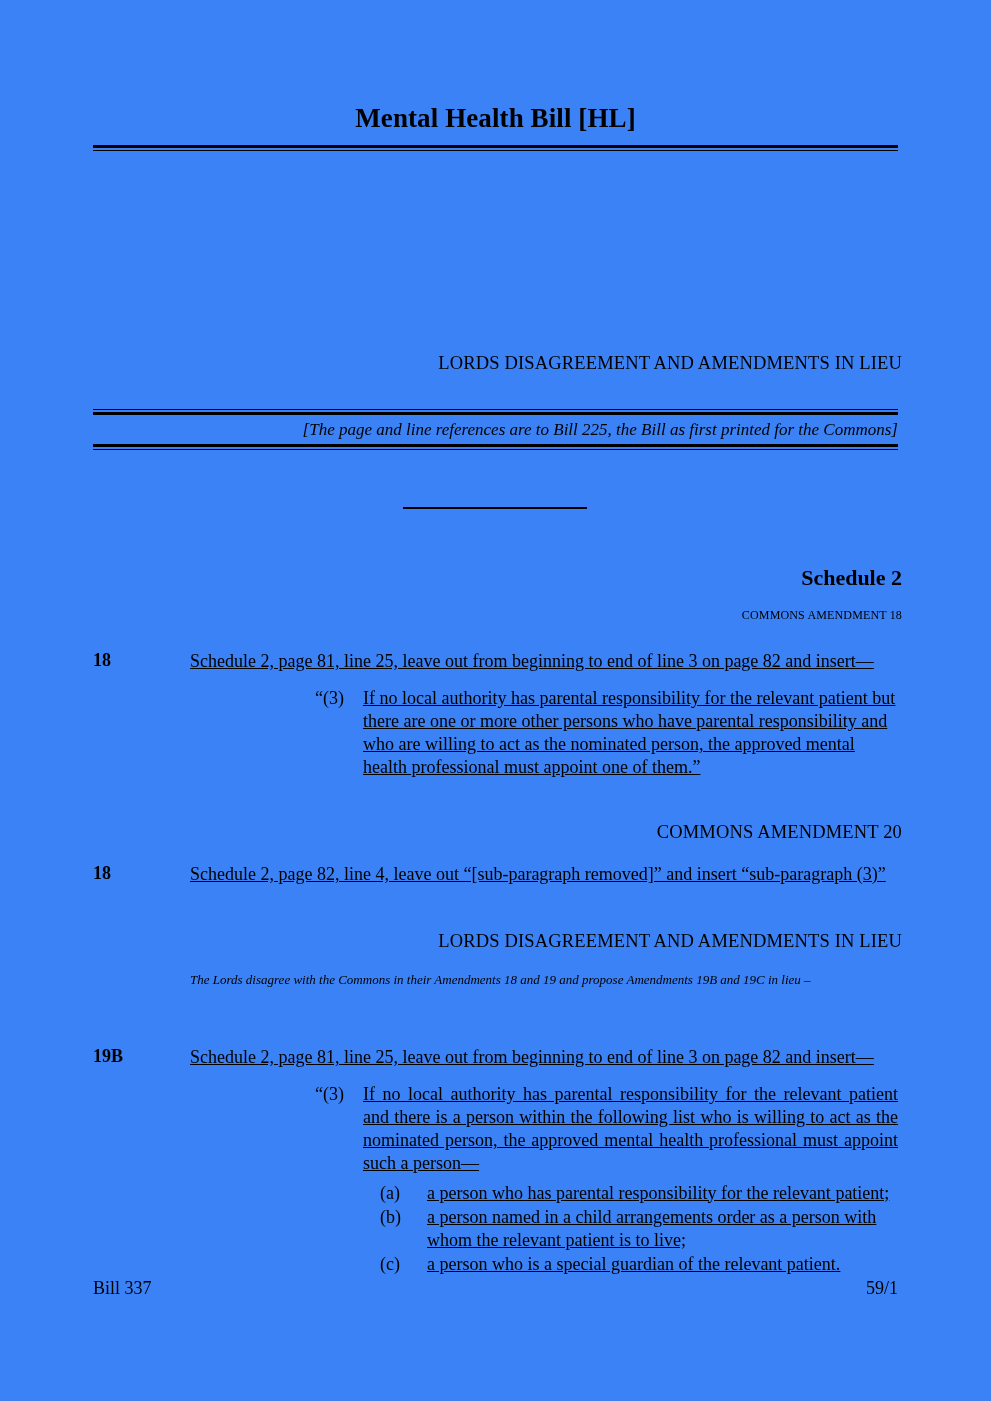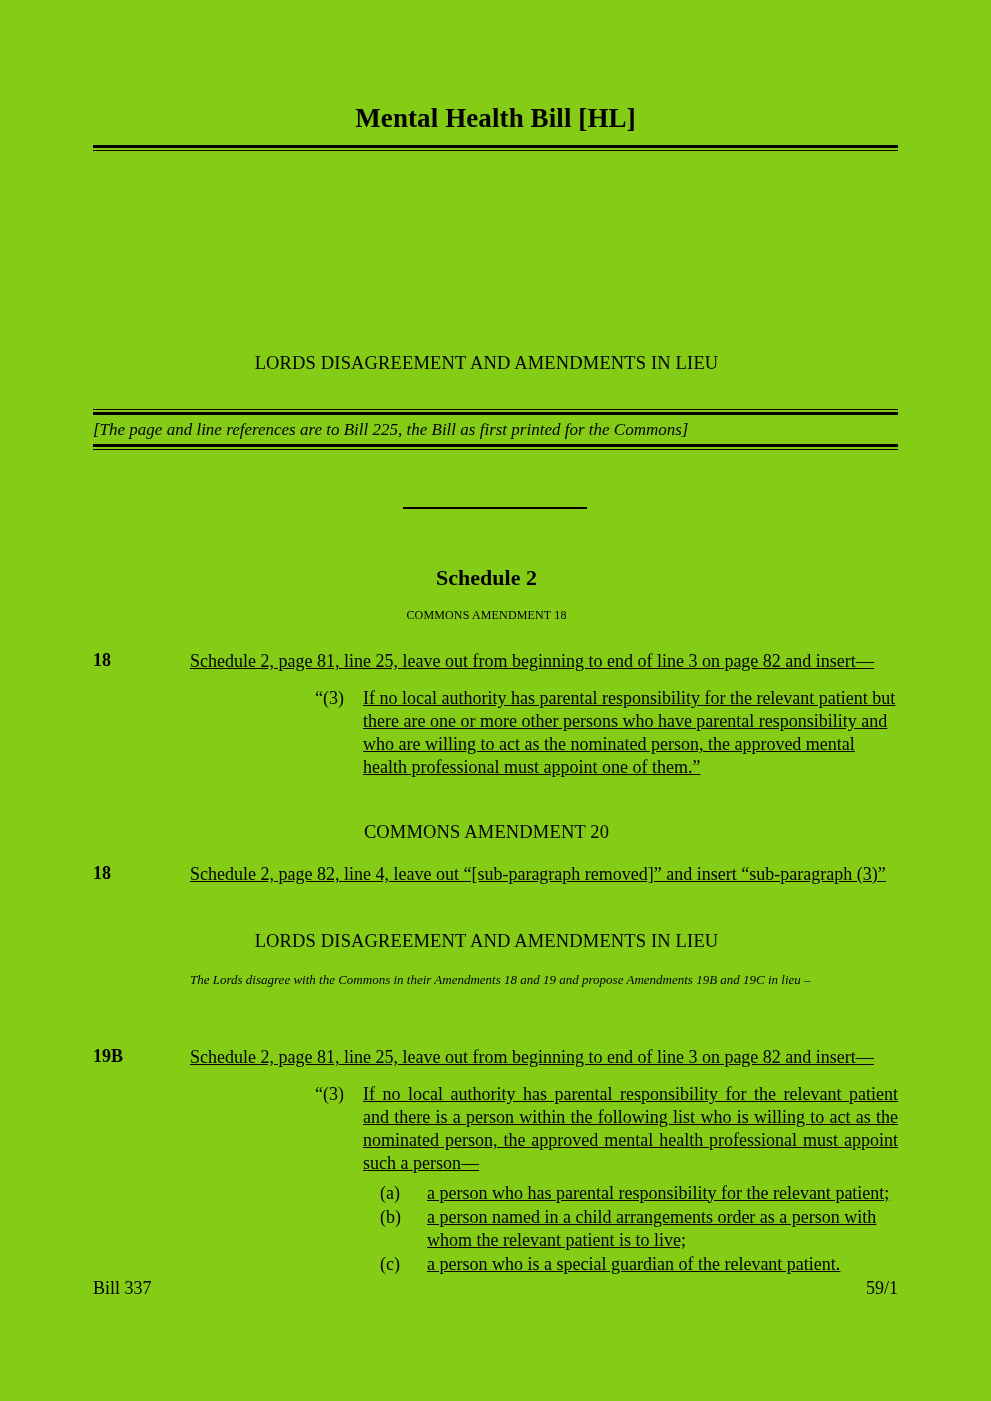--- a/index.html
+++ b/index.html
@@ -10,21 +10,21 @@
   body {
     font-family: "Liberation Serif", "DejaVu Serif", serif;
     color: #000000;
     -webkit-font-smoothing: antialiased;
   }
   .page {
     position: relative;
     width: 991px;
     height: 1401px;
     margin: 0 auto;
-    background: #84cc16;
+    background: #3b82f6;
     overflow: hidden;
     box-sizing: border-box;
   }
 
   
   .doc-title {
     position: absolute;
     left: 93px;
     top: 103px;
     width: 805px;
@@ -71,35 +71,35 @@
     left: 403px;
     top: 507px;
     width: 184px;
     height: 1.6px;
     background: #000;
   }
 
   
   .centred-heading {
     position: absolute;
-    left: 84px;
-    width: 805px;
-    text-align: center;
+    left: 97px;
+    width: 805px;
+    text-align: right;
   }
   .lords-heading-1 {
     top: 353px;
     font-size: 18.5px;
     letter-spacing: 0.15px;
   }
   .note-italic {
     position: absolute;
     left: 93px;
     top: 420px;
     width: 805px;
-    text-align: left;
+    text-align: right;
     font-style: italic;
     font-size: 17px;
   }
   .schedule-heading {
     top: 565px;
     font-size: 22px;
     font-weight: bold;
   }
   .commons-heading-18 {
     top: 608px;

